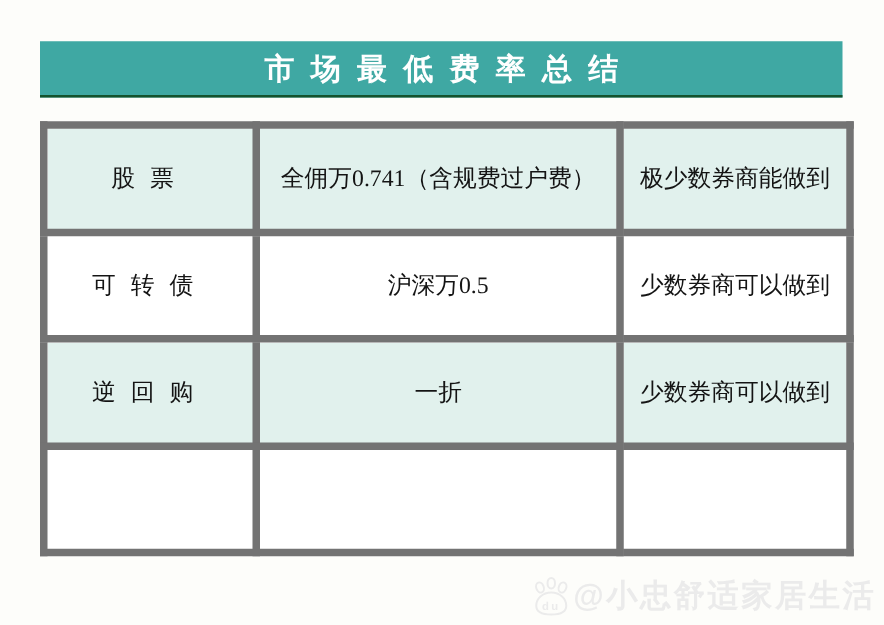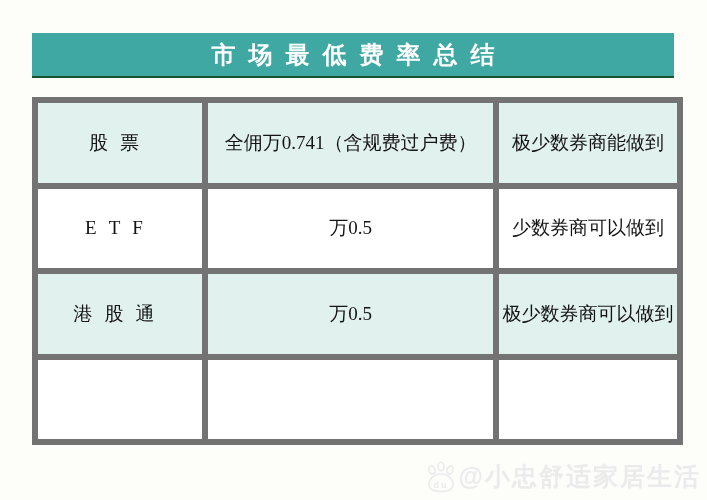--- a/index.html
+++ b/index.html
@@ -87,28 +87,28 @@
         <col class="c2">
         <col class="c3">
       </colgroup>
     <tbody>
       <tr>
         <td class="col-product">股票</td>
         <td class="col-rate">全佣万0.741（含规费过户费）</td>
         <td class="col-avail">极少数券商能做到</td>
       </tr>
       <tr>
-        <td class="col-product">ETF</td>
-        <td class="col-rate">万0.5</td>
+        <td class="col-product">可转债</td>
+        <td class="col-rate">沪深万0.5</td>
         <td class="col-avail">少数券商可以做到</td>
       </tr>
       <tr>
-        <td class="col-product">港股通</td>
-        <td class="col-rate">万0.5</td>
-        <td class="col-avail">极少数券商可以做到</td>
+        <td class="col-product">逆回购</td>
+        <td class="col-rate">一折</td>
+        <td class="col-avail">少数券商可以做到</td>
       </tr>
       <tr>
         <td class="col-product"></td>
         <td class="col-rate"></td>
         <td class="col-avail"></td>
       </tr>
     </tbody>
   </table>
 
   <div class="watermark">

